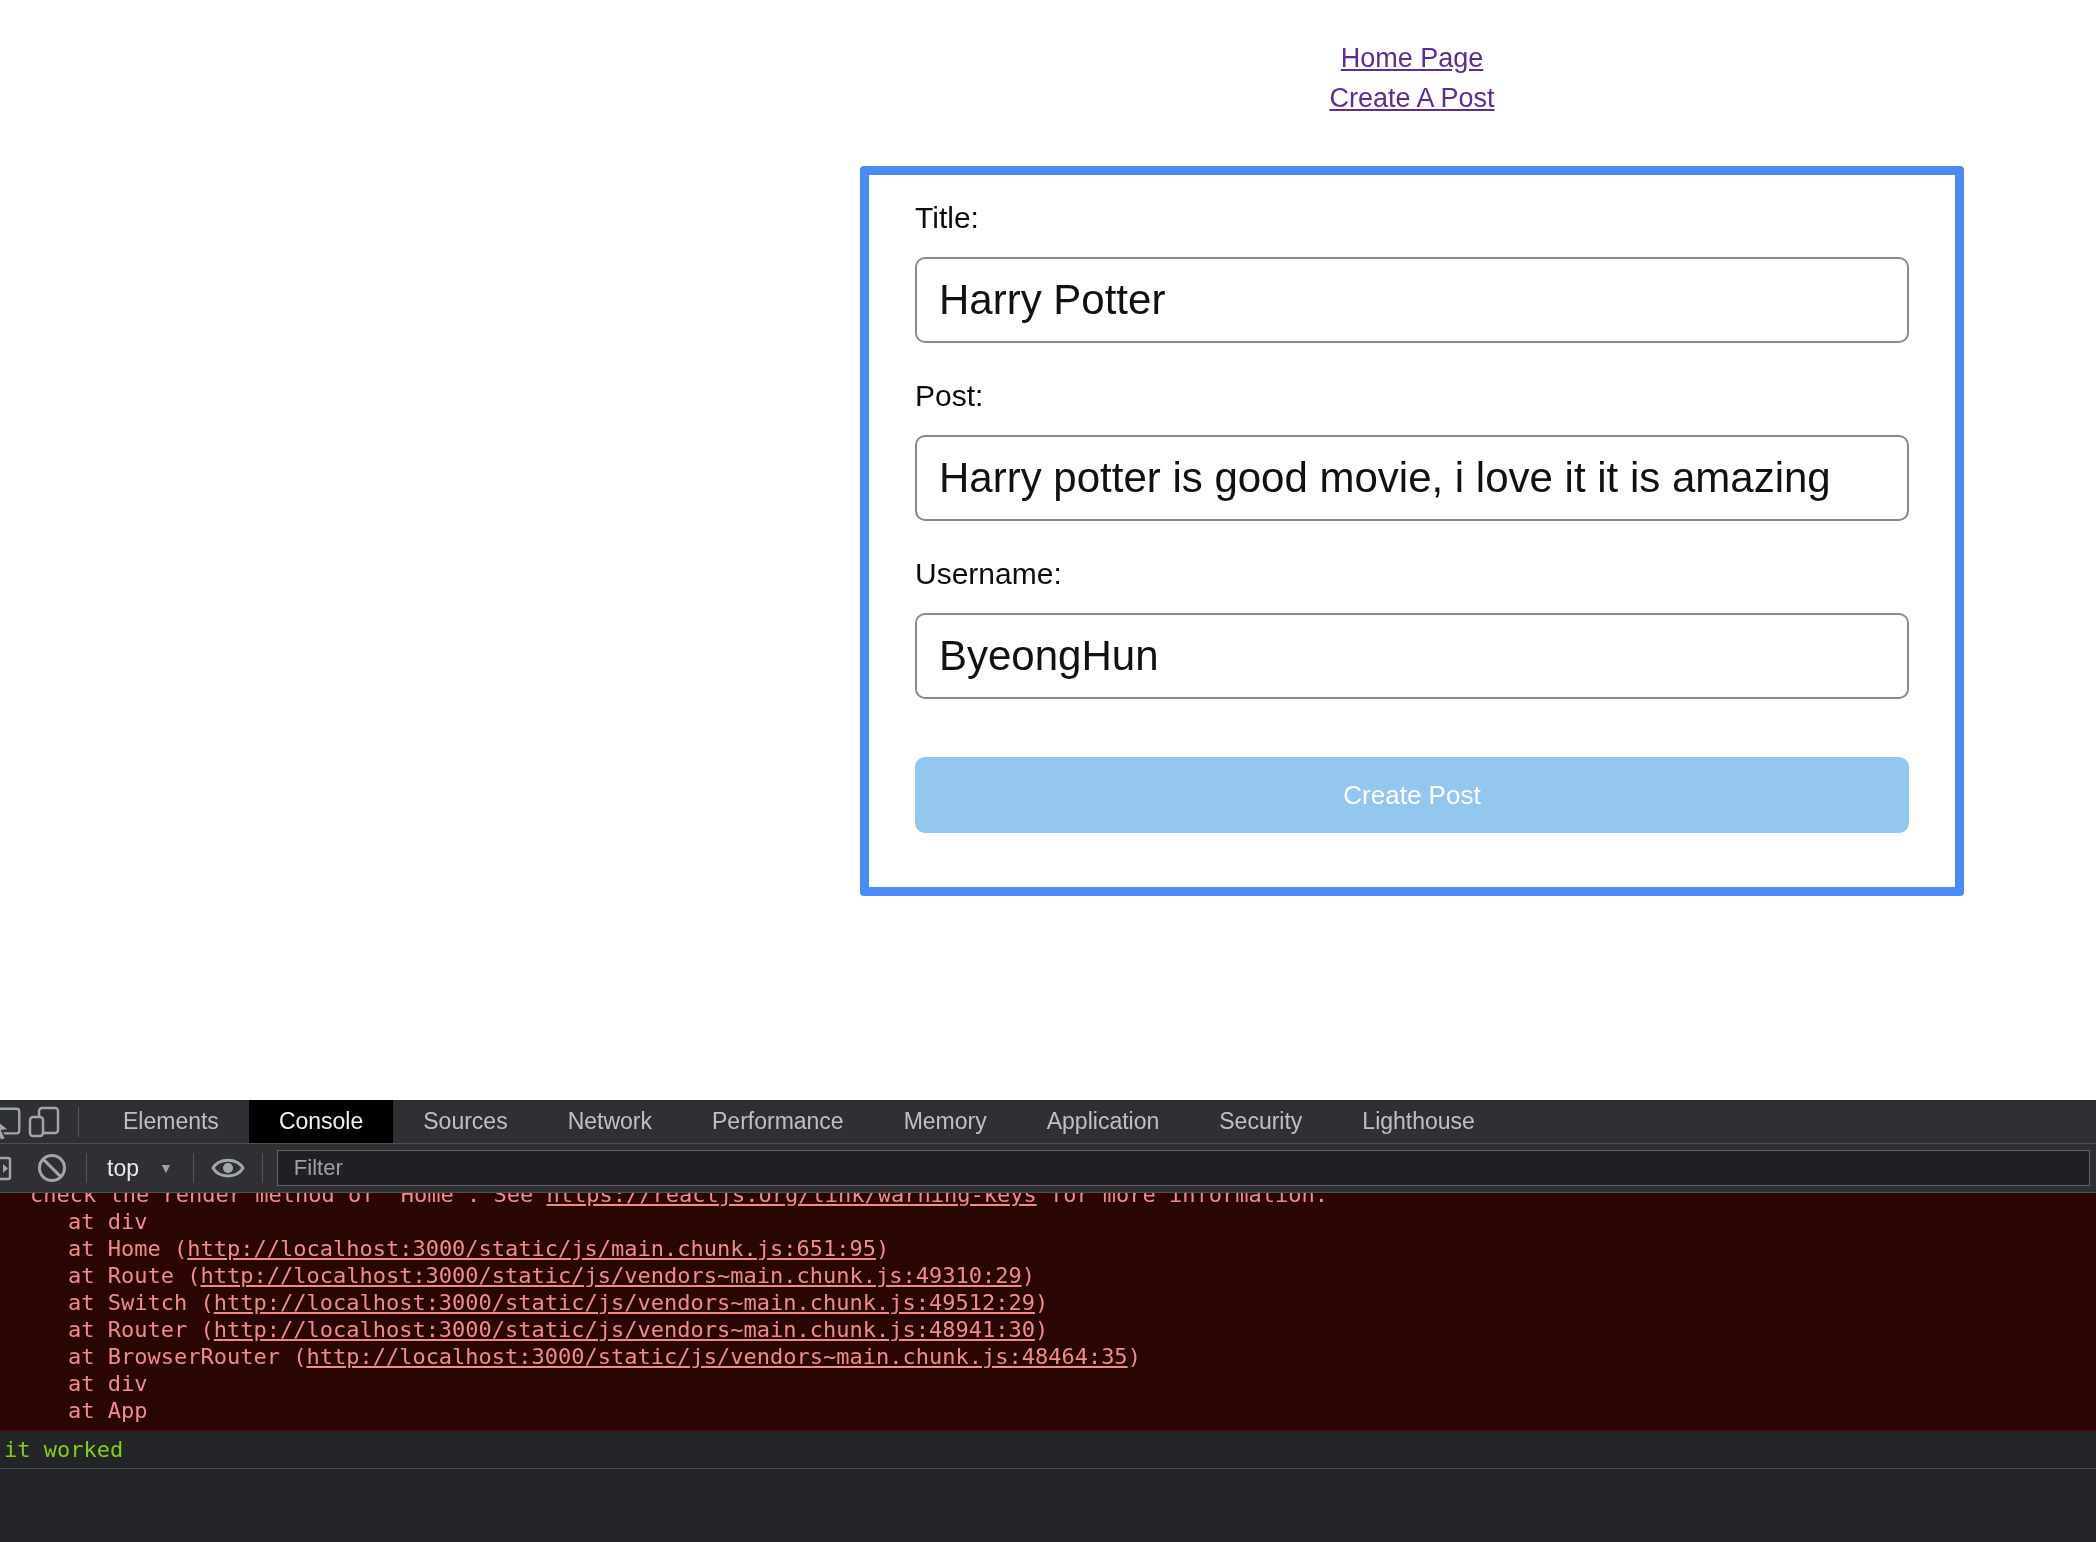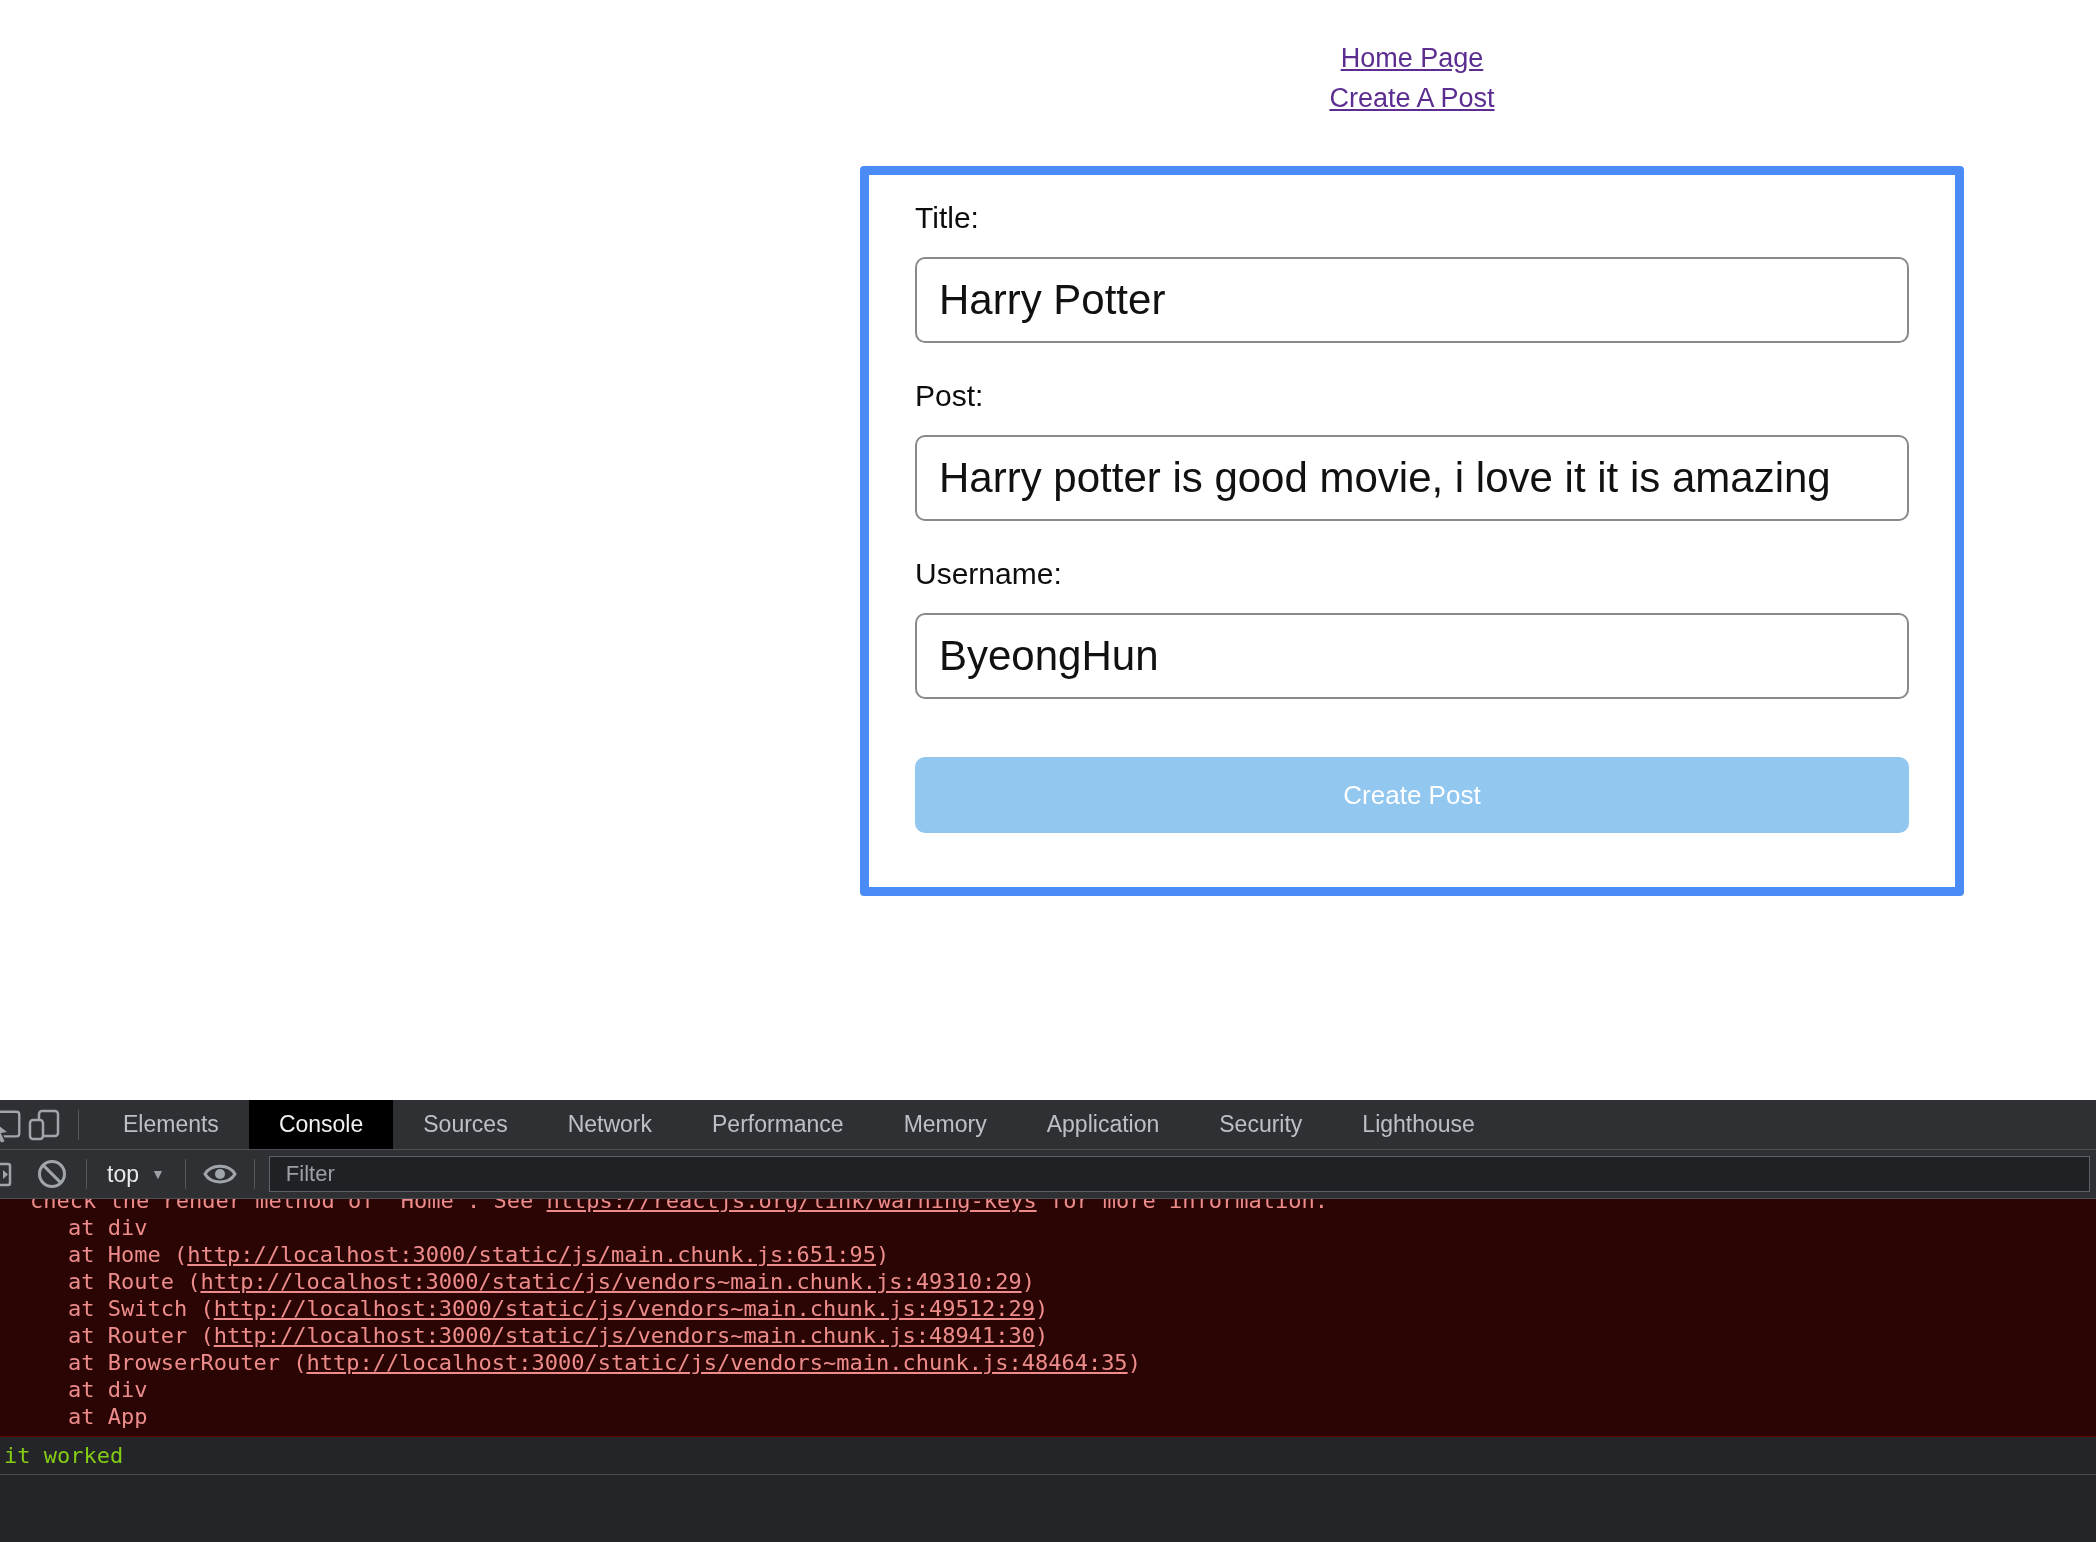--- a/index.html
+++ b/index.html
@@ -24,32 +24,32 @@
   .submit-btn { display:block; width:100%; height:76px; margin-top:58px;
                 background:#92c7f0; border:none; border-radius:10px;
                 color:#ffffff; font-family:"Liberation Sans",sans-serif;
                 font-size:26px; cursor:pointer; }
 
   
   .devtools { position:absolute; left:0; top:1100px; width:2096px; height:442px;
               background:#242528; }
   .dt-row { display:flex; align-items:center; background:#2f3034;
             border-bottom:1px solid #4e4f52; }
-  .tabbar { height:50px; }
+  .tabbar { height:44px; }
   .toolbar { height:49px; }
   .icon-clip { overflow:hidden; height:40px; display:flex; align-items:center; flex:none; }
   .icon-box { width:40px; height:40px; display:flex; align-items:center;
               justify-content:center; flex:none; }
   .divider { width:1px; height:30px; background:#56575a; margin:0 14px; flex:none; }
   .tabs { display:flex; height:100%; }
   .tab { height:100%; display:flex; align-items:center; padding:0 30px;
          font-size:23px; color:#bcc0c5; cursor:pointer; white-space:nowrap; }
   .tab.active { background:#000000; color:#f2f2f2; }
 
-  .context { display:flex; align-items:center; gap:12px; padding:0 6px; cursor:pointer; }
+  .context { display:flex; align-items:center; gap:20px; padding:0 6px; cursor:pointer; }
   .context .ctx-label { font-size:23px; color:#e8eaed; }
   .context .caret { font-size:14px; color:#9aa0a6; }
   .filter { flex:1; height:36px; margin-right:6px; background:#202124;
             border:1px solid #5f6368; color:#d5d7da; font-size:22px;
             font-family:"Liberation Sans",sans-serif; padding:0 16px; outline:none; }
   .filter::placeholder { color:#9aa0a6; }
 
   .console-error { height:238px; overflow:hidden; background:#2a0503;
                    border-bottom:1px solid #5c0000;
                    font-family:"DejaVu Sans Mono", monospace;

